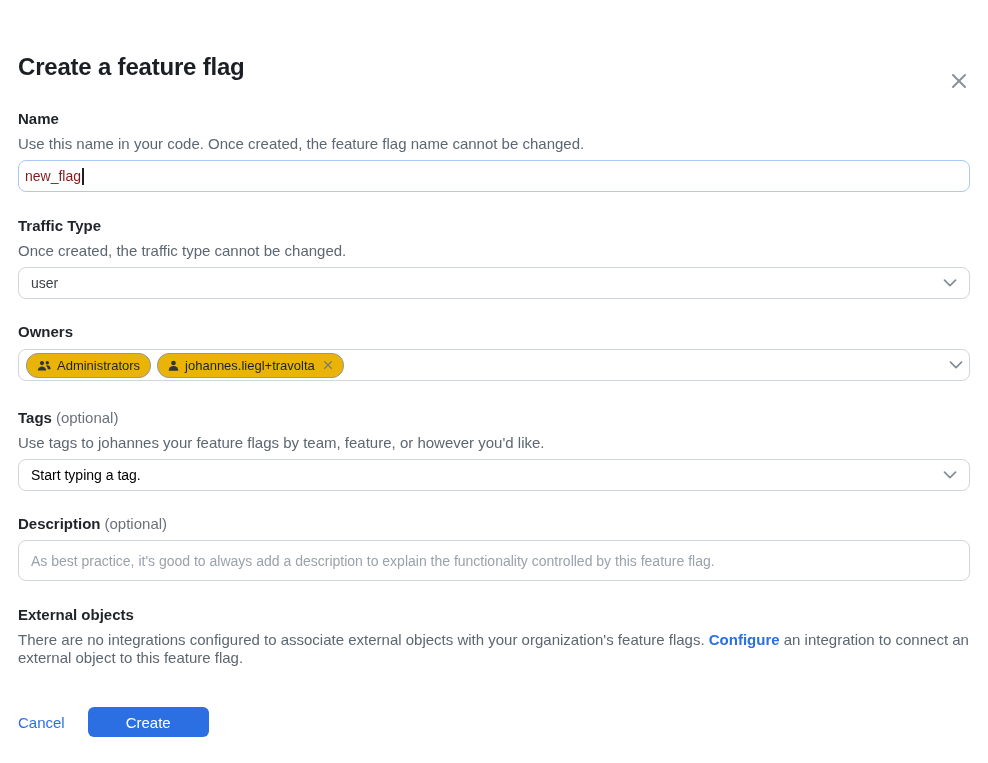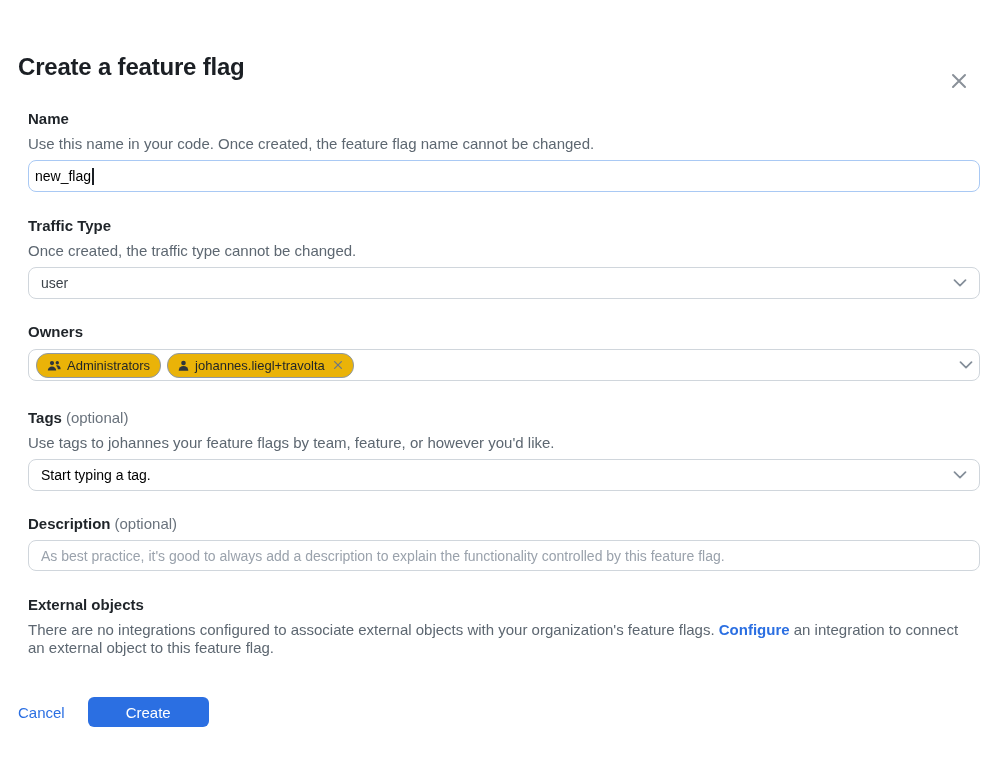--- a/index.html
+++ b/index.html
@@ -38,21 +38,21 @@
     box-sizing: border-box;
   }
   h1.title {
     margin: 52px 0 0 0;
     font-size: 24px;
     line-height: 30px;
     font-weight: 700;
     color: #1b1f24;
     letter-spacing: -0.2px;
   }
-  .fg { margin-top: 26px; margin-left: 10px; }
+  .fg { margin-top: 26px; }
   .fg.mt24 { margin-top: 24px; }
   .fg.mt28 { margin-top: 28px; }
   .fg.mt25 { margin-top: 25px; }
   .label {
     font-size: 15px;
     font-weight: 700;
     color: #1f2429;
     line-height: 17px;
   }
   .optional {
@@ -69,21 +69,21 @@
   .textbox, .select-box, .desc-input {
     margin-top: 8px;
     height: 32px;
     box-sizing: border-box;
     border: 1px solid #d0d6dc;
     border-radius: 8px;
     background: #ffffff;
     display: flex;
     align-items: center;
     font-size: 14px;
-    color: #000000;
+    color: #7f1d1d;
     width: 952px;
   }
   .textbox { padding: 0 6px; }
   .textbox.focused { border-color: #a9c9f4; }
   .caret {
     display: inline-block;
     width: 1.5px;
     height: 17px;
     background: #1b1f24;
     margin-left: 1px;
@@ -112,21 +112,21 @@
     cursor: default;
   }
   .chip .chip-remove {
     display: inline-flex;
     align-items: center;
     margin-left: 2px;
     cursor: pointer;
   }
   .placeholder-text { color: #000000; }
   .desc-input {
-    height: 31px;
+    height: 41px;
     padding: 0 12px;
     font-family: "Liberation Sans", "DejaVu Sans", sans-serif;
   }
   input.desc-input::placeholder { color: #9aa2ac; opacity: 1; }
   .external-text {
     margin: 8px 0 0 0;
     font-size: 15px;
     line-height: 18px;
     color: #5d6771;
     max-width: 952px;

